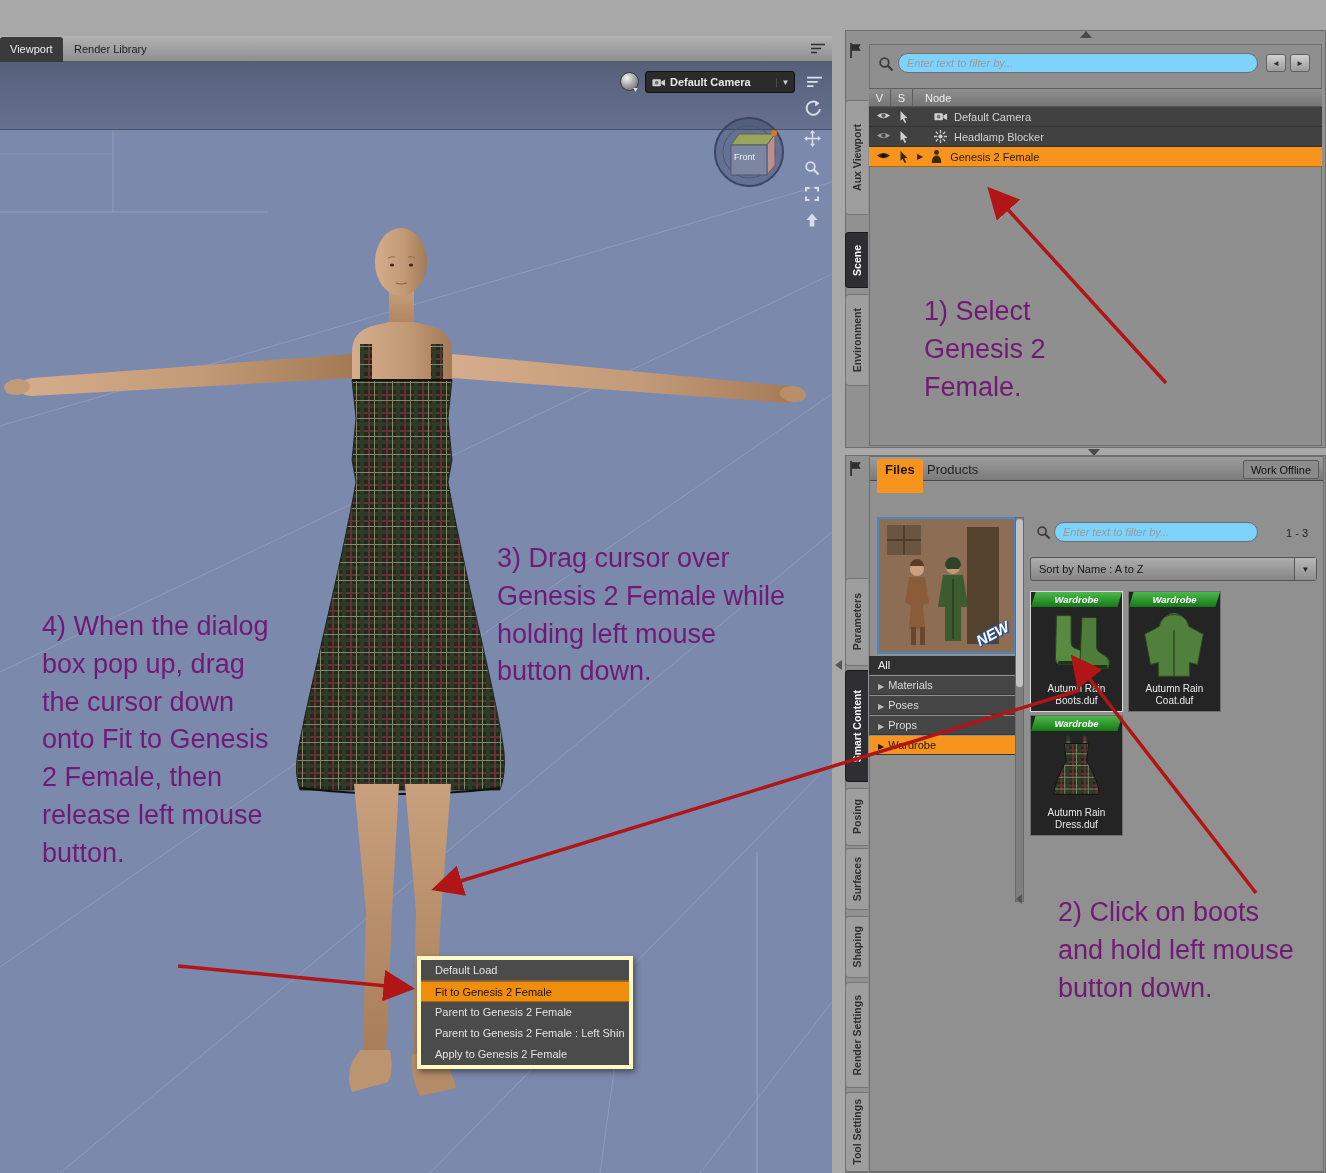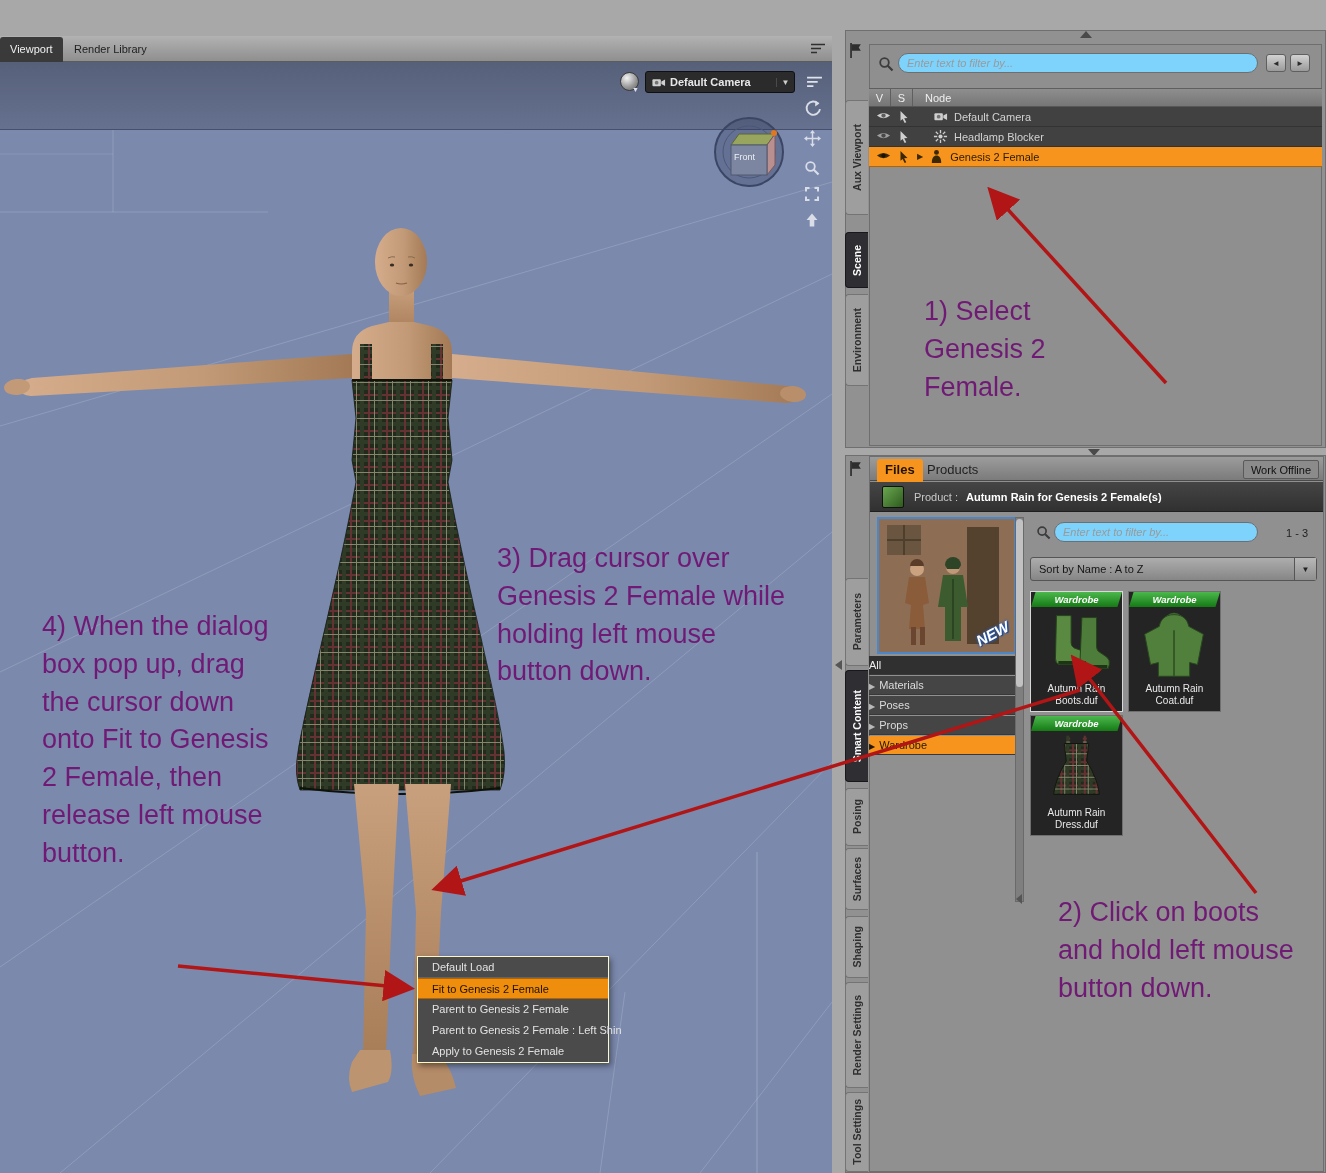--- a/index.html
+++ b/index.html
@@ -14,21 +14,21 @@
   
   .vp{left:0;top:62px;width:832px;height:1111px;background:#7b89ad;overflow:hidden}
   .vp-band{left:0;top:62px;width:832px;height:68px;background:linear-gradient(#566079,#667190);border-bottom:1px solid #46506c}
   .camsel{left:645px;top:71px;width:150px;height:22px;background:#2b2b2b;border:1px solid #101010;border-radius:3px;display:flex;align-items:center;color:#e8e8e8;font-size:11px}
   .camsel .lbl{flex:1;padding-left:4px;white-space:nowrap;font-weight:bold}
   .camsel .dd{width:18px;text-align:center;border-left:1px solid #4a4a4a;color:#cfcfcf;font-size:8px}
   .sphere{left:620px;top:72px;width:19px;height:19px;border-radius:50%;background:radial-gradient(circle at 35% 30%,#f4f4f4,#9a9a9a 55%,#5f5f5f);border:1px solid #3a3a3a}
   .vptool{left:800px;width:24px;height:24px;display:flex;align-items:center;justify-content:center;color:#d9dde8}
   .cube-wrap{left:710px;top:112px;width:78px;height:78px}
   
-  .cmenu{left:417px;top:956px;width:192px;background:#4b4b4b;border:1px solid #fef9c3;box-shadow:2px 3px 6px rgba(0,0,0,.45);z-index:30}
+  .cmenu{left:417px;top:956px;width:216px;background:#4b4b4b;border:4px solid #fef9c3;box-shadow:2px 3px 6px rgba(0,0,0,.45);z-index:30}
   .cmi{height:21px;line-height:21px;padding-left:14px;color:#e2e2e2;font-size:11px;white-space:nowrap}
   .cmi.first{border-bottom:1px solid #646464}
   .cmi.hl{background:#ef8d0c;color:#1d1200;border-top:1px solid #b36400;border-bottom:1px solid #b36400}
   
   .anno{font-size:27px;line-height:1.4;color:#701a75;z-index:25}
   
   .panel{background:#919191;border:1px solid #6f6f6f}
   .vtab{position:absolute;left:845px;width:23px;background:#9e9e9e;border:1px solid #747474;border-right:none;border-radius:4px 0 0 4px;display:flex;align-items:center;justify-content:center;font-size:10.5px;font-weight:bold;color:#2f2f2f;overflow:hidden}
   .vtab span{writing-mode:vertical-rl;transform:rotate(180deg);display:block;white-space:nowrap}
   .vtab.active{background:#2e2e33;border-color:#17171c;color:#fafafa}
@@ -36,21 +36,21 @@
   .finput::placeholder{color:#9a9a9a;font-style:italic}
   .sqbtn{width:20px;height:18px;background:linear-gradient(#d2d2d2,#9a9a9a);border:1px solid #5f5f5f;border-radius:3px;font-size:8px;color:#2c2c2c;display:flex;align-items:center;justify-content:center}
   .hdr{background:linear-gradient(#8e8e8e,#767676);border-top:1px solid #5f5f5f;border-bottom:1px solid #575757;color:#efefef;display:flex;align-items:center;font-size:11px}
   .hcell{padding:0 5px;border-right:1px solid #5f5f5f;height:100%;display:flex;align-items:center}
   .trow{background:#414141;border-bottom:1px solid #333;color:#d2d2d2;display:flex;align-items:center;font-size:11px;gap:6px;padding-left:7px}
   .trow.sel{background:#f7941d;color:#2b1c00;border-bottom:1px solid #b36400}
   .mini-tri{width:0;height:0;border-style:solid}
   
   .ftab{position:absolute;top:459px;height:34px;line-height:21px;padding:0 8px;font-size:13px;color:#1f1f1f}
   .ftab.active{background:#f7941d;border-radius:3px 3px 0 0;font-weight:bold;color:#201300}
-  .catrow{position:absolute;left:869px;width:146px;height:19px;line-height:19px;padding-left:0;background:#454545;border-bottom:1px solid #383838;color:#dcdcdc;font-size:11px}
+  .catrow{position:absolute;left:869px;width:146px;height:19px;line-height:19px;padding-left:9px;background:#454545;border-bottom:1px solid #383838;color:#dcdcdc;font-size:11px}
   .catrow .tri{font-size:8px;color:#b9b9b9;margin-right:4px}
   .tile{position:absolute;width:93px;height:121px;background:#242424;border:1px solid #6f6f6f}
   .tile.sel{border-color:#d8d8d8}
   .ribbon{height:15px;background:linear-gradient(#4cb84c,#157a15);clip-path:polygon(5% 0,100% 0,95% 100%,0 100%);color:#fff;font-weight:bold;font-style:italic;font-size:9.5px;text-align:center;line-height:15px}
   .tlabel{color:#e8e8e8;font-size:10px;text-align:center;line-height:12px;padding-top:2px}
   .sortbar{left:1030px;top:557px;width:287px;height:24px;background:linear-gradient(#adadad,#868686);border:1px solid #555;border-radius:3px;display:flex;align-items:center}
   .sortbar .lbl{flex:1;padding-left:8px;font-weight:normal;color:#161616;font-size:11px}
   .sortbar .dd{width:22px;height:100%;border-left:1px solid #555;display:flex;align-items:center;justify-content:center;font-size:8px;color:#222;background:linear-gradient(#b8b8b8,#8e8e8e)}
   .newbadge{position:absolute;right:4px;bottom:10px;transform:rotate(-28deg);font-weight:bold;font-style:italic;font-size:15px;color:#fff;text-shadow:0 0 3px #2a5db0,0 0 3px #2a5db0,1px 1px 0 #1d4488}
 </style>
@@ -347,25 +347,20 @@
   <div class="vtab" style="top:1092px;height:80px">
       <span>Tool Settings</span>
     </div>
 
   <div class="abs" style="left:869px;top:456px;width:455px;height:716px;background:#909090;border:1px solid #6e6e6e"></div>
   <div class="abs" style="left:870px;top:457px;width:453px;height:24px;background:linear-gradient(#9c9c9c,#7b7b7b);border-bottom:1px solid #4a4a4a"></div>
   <div class="ftab active" style="left:877px">Files</div>
   <div class="ftab" style="left:919px">Products</div>
   <div class="abs" style="left:1243px;top:460px;width:76px;height:19px;background:#8b8b8b;border:1px solid #5a5a5a;border-radius:2px;text-align:center;line-height:18px;font-size:11px;color:#111">Work Offline</div>
 
-  <div class="abs" style="left:870px;top:482px;width:453px;height:30px;background:linear-gradient(#454545,#313131);border-bottom:1px solid #1f1f1f;display:flex;align-items:center">
-    <div style="width:22px;height:22px;margin-left:12px;background:linear-gradient(135deg,#6aa84f,#2e5a1e);border:1px solid #111;border-radius:2px"></div>
-    <span style="color:#c8c8c8;margin-left:10px">Product :</span>
-    <span style="color:#fff;font-weight:bold;margin-left:8px">Autumn Rain for Genesis 2 Female(s)</span>
-  </div>
 
   <div class="abs" style="left:877px;top:517px;width:139px;height:137px;border:2px solid #4a86c8;background:#8d6e55">
     <svg width="135" height="133" viewBox="0 0 135 133">
       <rect width="135" height="133" fill="#8d6e55"></rect>
       <rect x="88" y="8" width="32" height="117" fill="#54422f"></rect>
       <rect x="8" y="6" width="34" height="30" fill="#6a5540"></rect>
       <path d="M8 21 h34 M25 6 v30" stroke="#4e3e2c" stroke-width="2"></path>
       <circle cx="38" cy="50" r="7" fill="#caa27f"></circle>
         <path d="M31 47 a7 7 0 0 1 14 0 z" fill="#5a3c28"></path>
       <path d="M30 58 h16 l4 26 -6 2 2 24 h-16 l2 -24 -6 -2 z" fill="#8a5c3a"></path>

